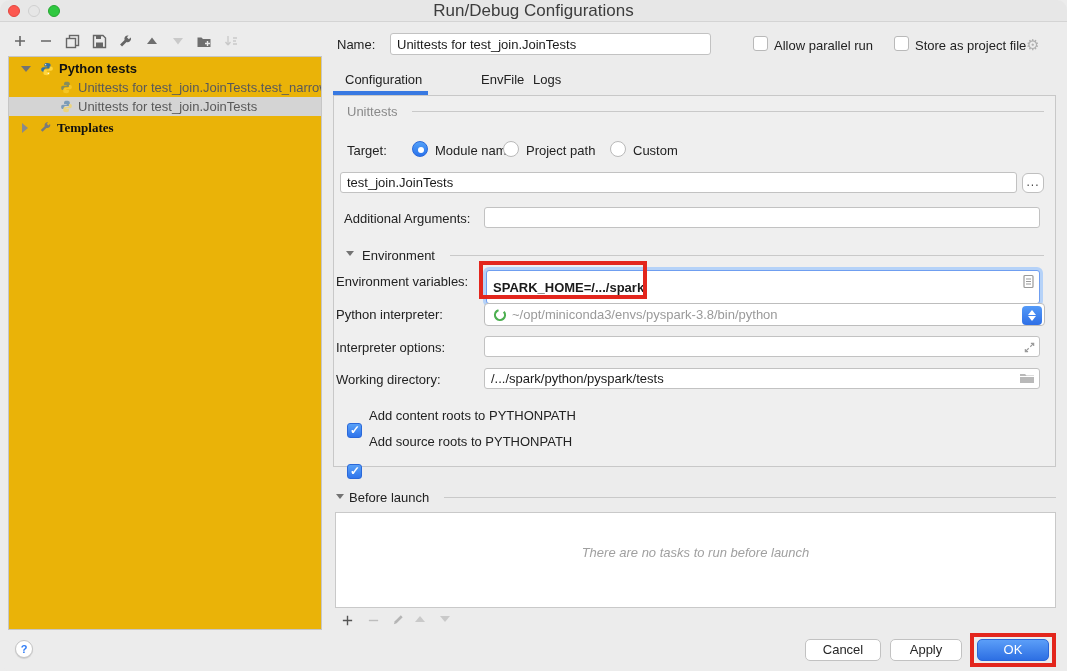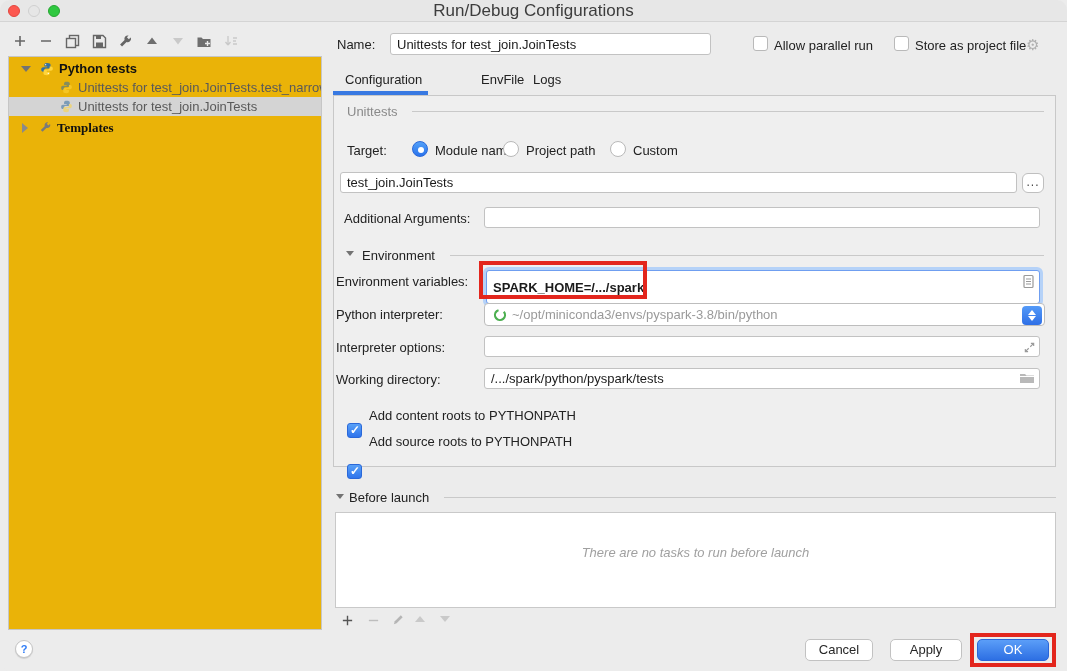--- a/index.html
+++ b/index.html
@@ -273,18 +273,18 @@
   </div>
   <div class="abs ticon" style="left:390px;top:611px;">
     <svg width="13" height="13" viewBox="0 0 14 14">
         <path d="M2 12l1-3 6.5-6.5 2 2L5 11z" fill="#b5b5b5"></path>
       </svg>
   </div>
   <div class="abs" style="left:415px;top:616px;width:0;height:0;border-left:5px solid transparent;border-right:5px solid transparent;border-bottom:6px solid #c9c9c9;"></div>
   <div class="abs" style="left:440px;top:616px;width:0;height:0;border-left:5px solid transparent;border-right:5px solid transparent;border-top:6px solid #c9c9c9;"></div>
 
   <div class="abs helpbtn" style="left:15px;top:640px;">?</div>
-  <div class="abs btn plain" style="left:805px;top:639px;width:68px;height:22px;">Cancel</div>
+  <div class="abs btn plain" style="left:805px;top:639px;width:76px;height:22px;">Cancel</div>
   <div class="abs btn plain" style="left:890px;top:639px;width:72px;height:22px;">Apply</div>
   <div class="abs btn primary" style="left:977px;top:639px;width:72px;height:22px;">OK</div>
   <div class="abs annot" style="left:970px;top:633px;width:86px;height:34px;"></div>
 
 </div>
 
 </body></html>

